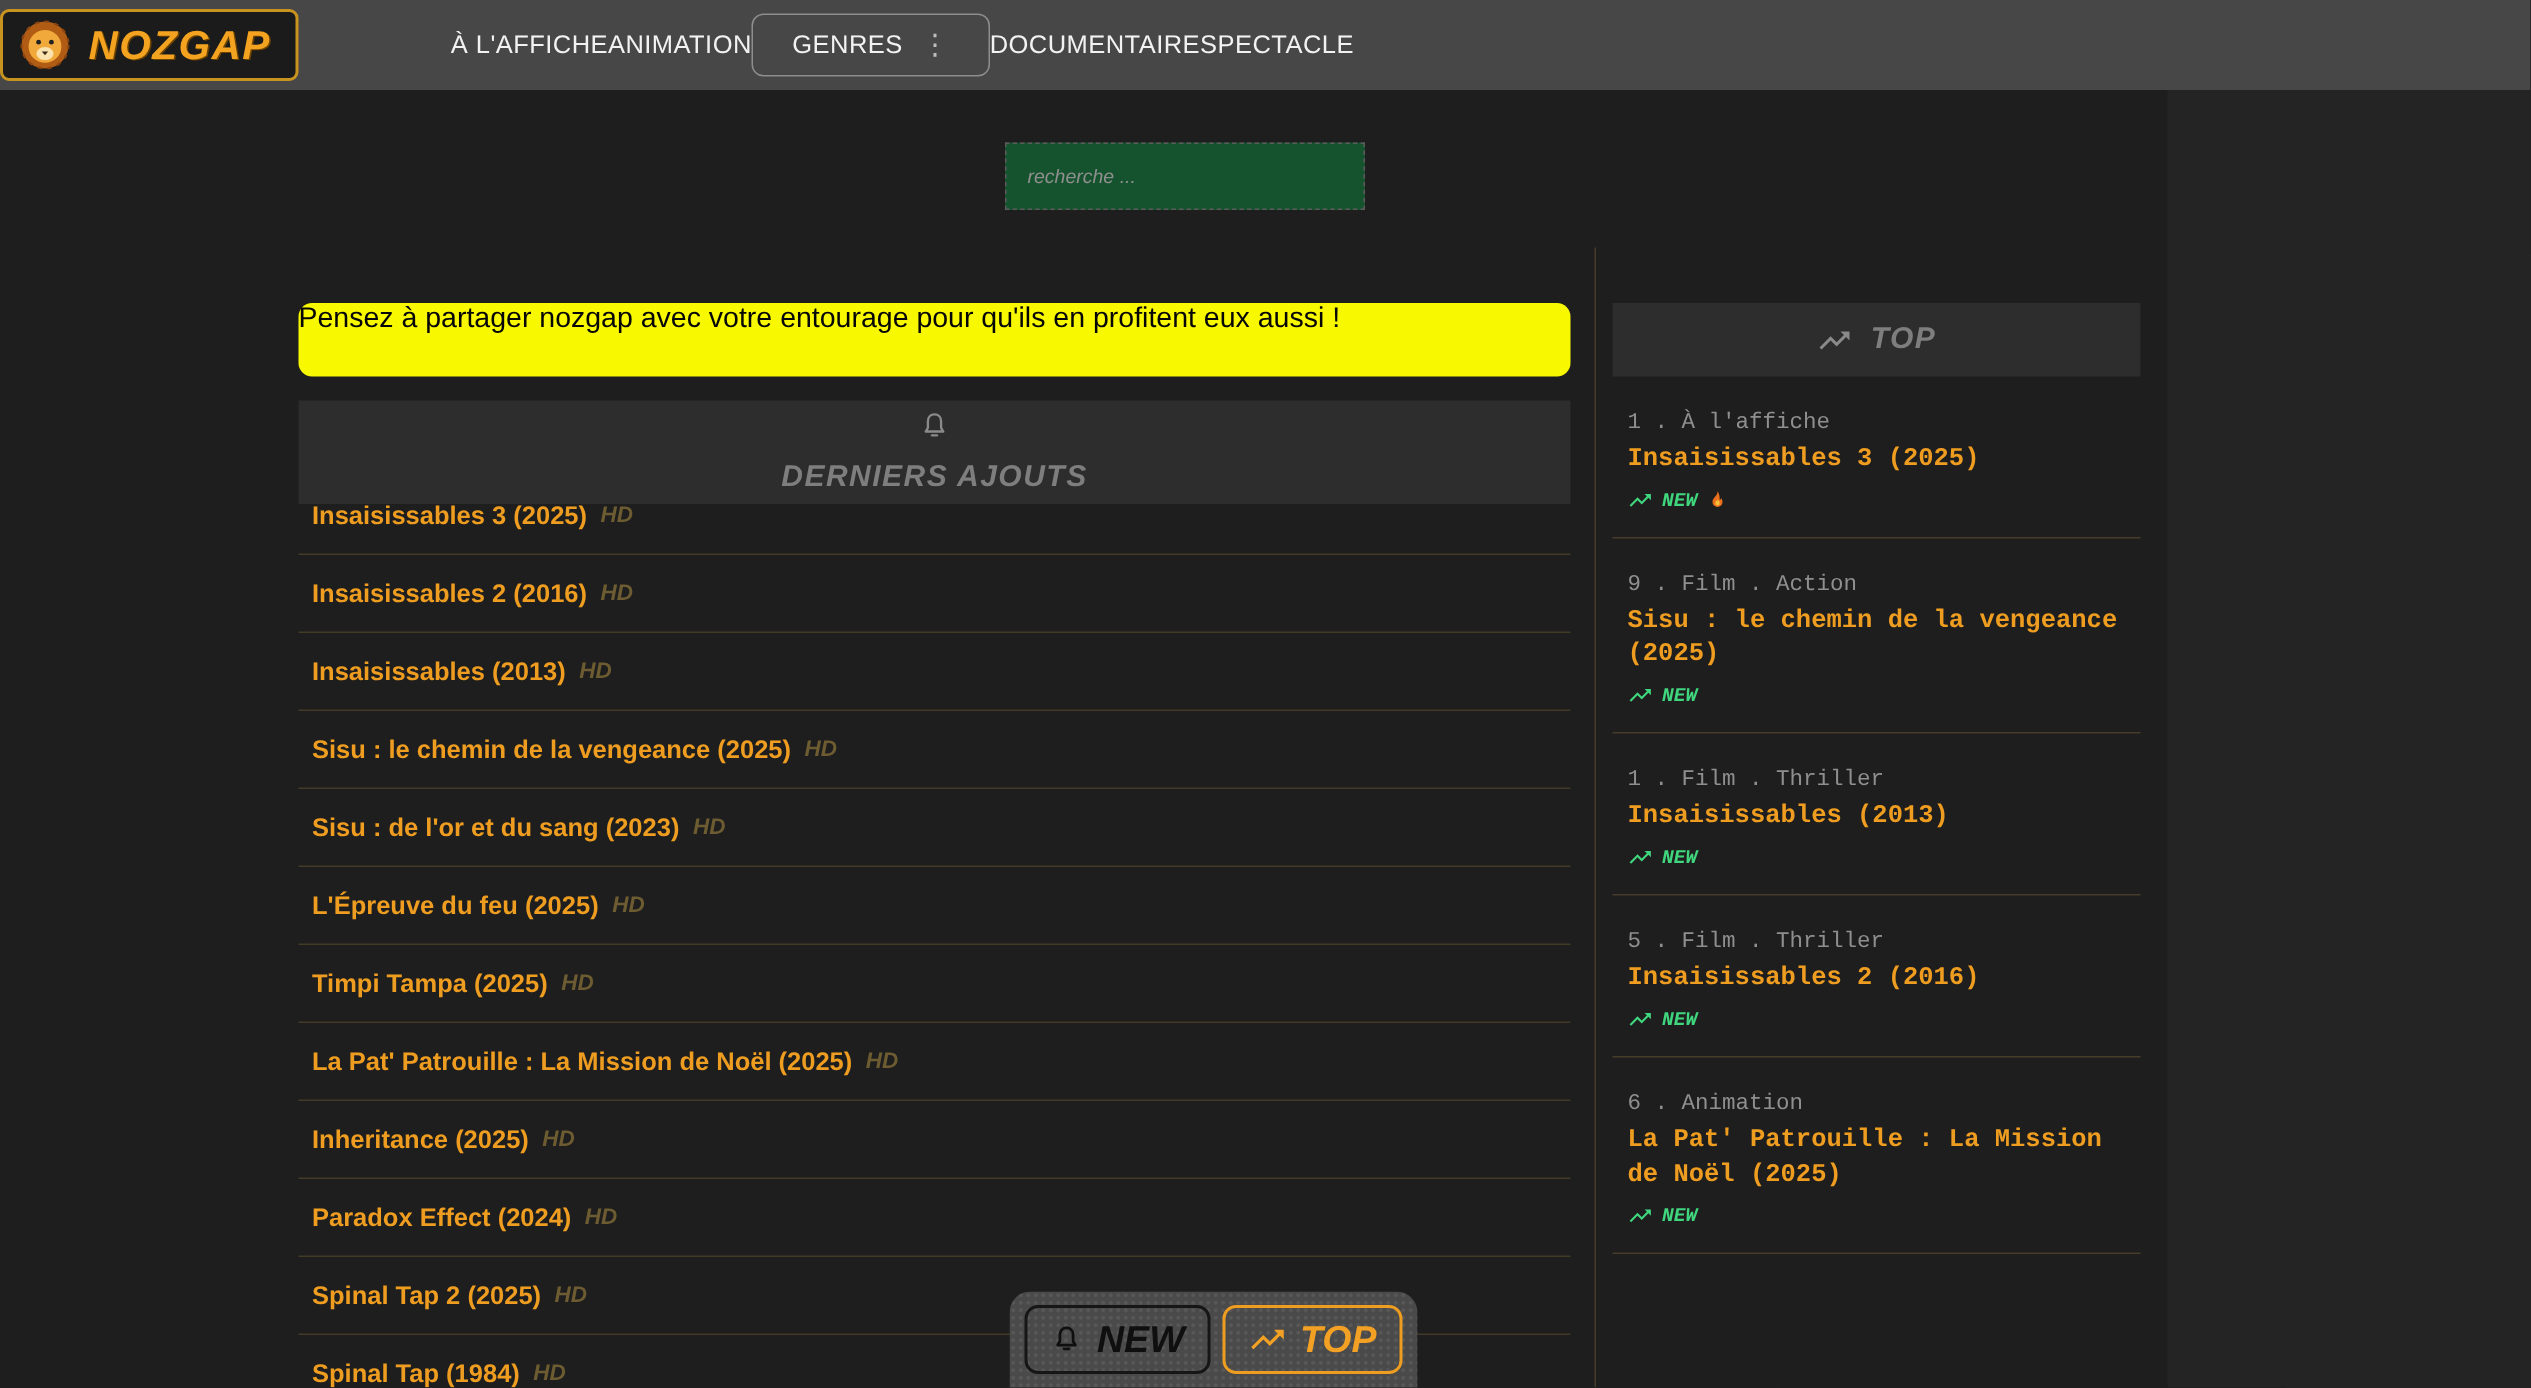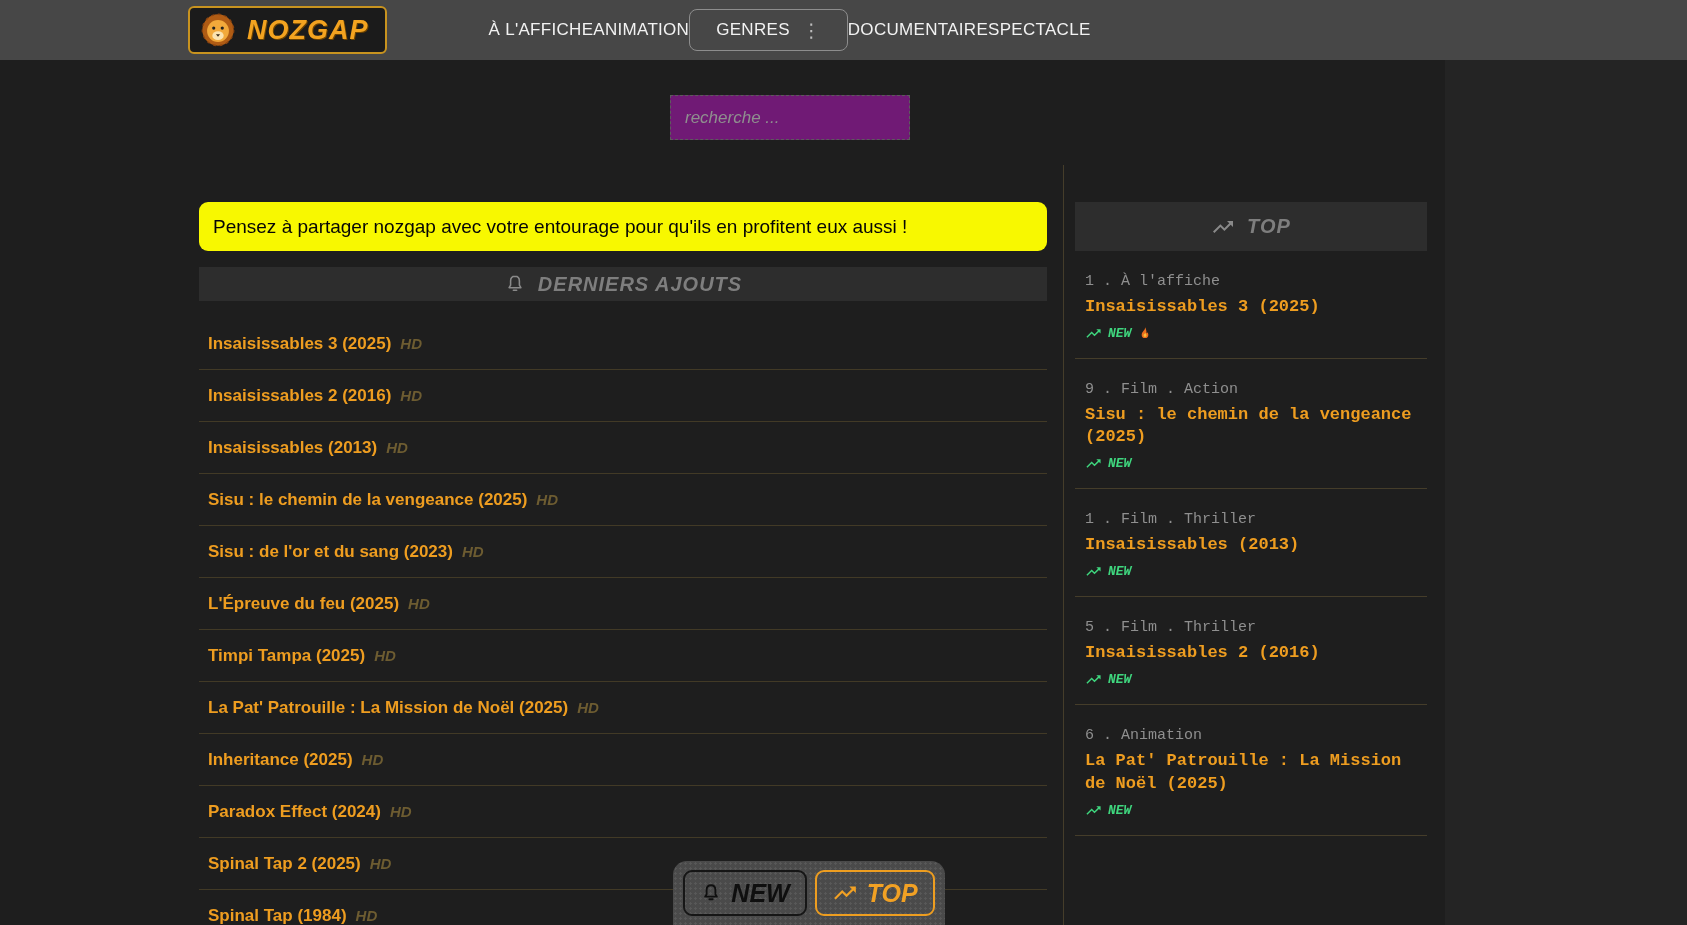--- a/index.html
+++ b/index.html
@@ -5,45 +5,45 @@
   html,body{margin:0;padding:0;}
   body{
     width:1687px;height:925px;overflow:hidden;position:relative;
     background:#242424;font-family:"Liberation Sans",sans-serif;
   }
   .page-bg{position:absolute;left:0;top:0;width:1445px;height:925px;background:#1e1e1e;}
 
   
   .header{position:absolute;left:0;top:0;width:1687px;height:60px;background:#474747;
     display:flex;align-items:center;z-index:6;}
-  .logo-box{margin-left:188px;height:48px;box-sizing:border-box;display:flex;align-items:center;gap:10px;
+  .logo-box{height:48px;box-sizing:border-box;display:flex;align-items:center;gap:10px;
     background:#1b1b1b;border:2px solid #c8931f;border-radius:6px;padding:0 16px 0 9px;cursor:pointer;}
   .logo-text{color:#f3a320;font-size:27px;font-weight:bold;font-style:italic;letter-spacing:1px;
     text-shadow:1px 1px 0 #6d4300;}
   .nav{display:flex;align-items:center;margin-left:102px;}
   .nav-item{color:#f2f2f2;font-size:17px;letter-spacing:.3px;cursor:pointer;white-space:nowrap;}
   .nav-genres{display:flex;align-items:center;gap:12px;border:1px solid #8d8d8d;border-radius:8px;
     padding:10px 26px;cursor:pointer;}
   .dots{color:#bdbdbd;font-size:19px;line-height:1;}
 
   
   .search{position:absolute;left:670px;top:95px;width:240px;height:45px;box-sizing:border-box;
-    background:#701a75;border:1px dashed #5c5c5c;color:#a0a0a0;font-size:17px;
+    background:#14532d;border:1px dashed #5c5c5c;color:#a0a0a0;font-size:13px;
     padding:0 14px;font-family:"Liberation Sans",sans-serif;outline:none;}
   .search::placeholder{color:#8f8f8f;font-style:italic;}
 
   
   .banner{position:absolute;left:199px;top:202px;width:848px;height:49px;box-sizing:border-box;
-    background:#f8f800;border-radius:9px;display:flex;align-items:center;padding-left:14px;
+    background:#f8f800;border-radius:9px;display:flex;align-items:flex-start;
     color:#060606;font-size:19px;}
 
   
   .sec-header{background:#2d2d2d;display:flex;align-items:center;justify-content:center;gap:12px;
     color:#7e7e7e;font-size:20px;font-weight:bold;font-style:italic;letter-spacing:1px;}
-  .latest-header{position:absolute;left:199px;top:267px;width:848px;height:34px;}
+  .latest-header{position:absolute;left:199px;top:267px;width:848px;height:69px;flex-direction:column;}
   .icon{display:inline-flex;flex:none;}
 
   
   .latest-list{position:absolute;left:199px;top:318px;width:848px;z-index:1;}
   .row{height:52px;box-sizing:border-box;border-bottom:1px solid #423a26;display:flex;
     align-items:center;padding-left:9px;gap:9px;cursor:pointer;}
   .row-title{color:#ee9d20;font-size:17px;font-weight:bold;white-space:nowrap;}
   .row-hd{color:#6d5c31;font-size:15px;font-weight:bold;font-style:italic;}
 
   

